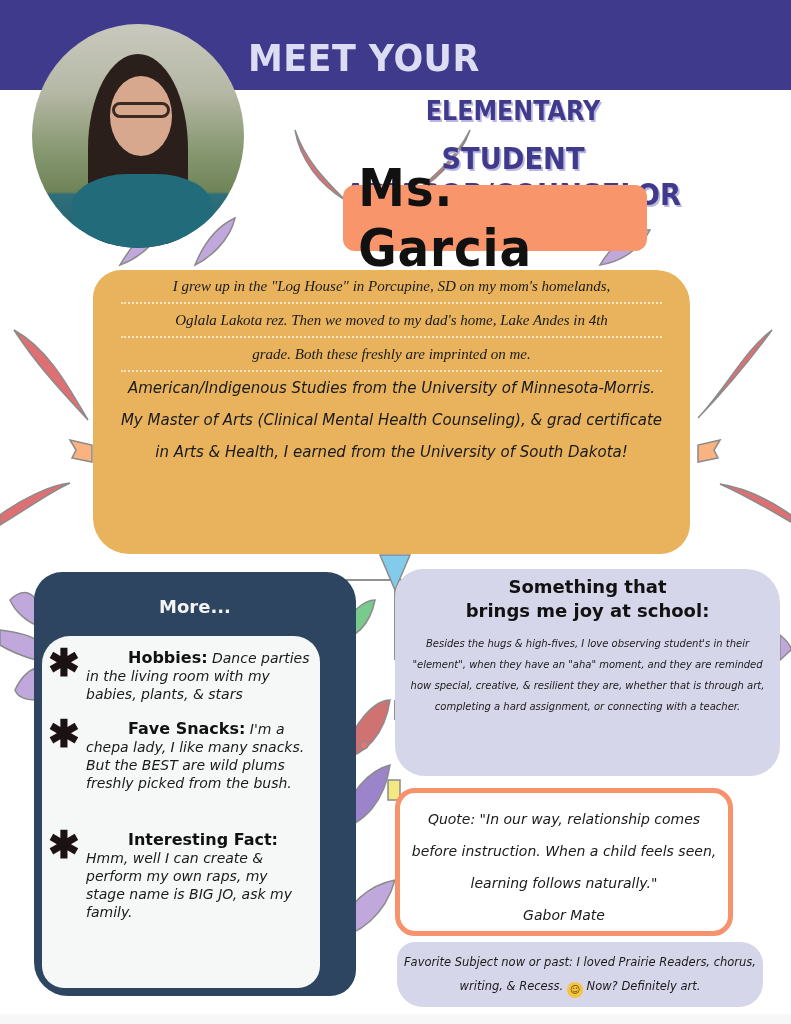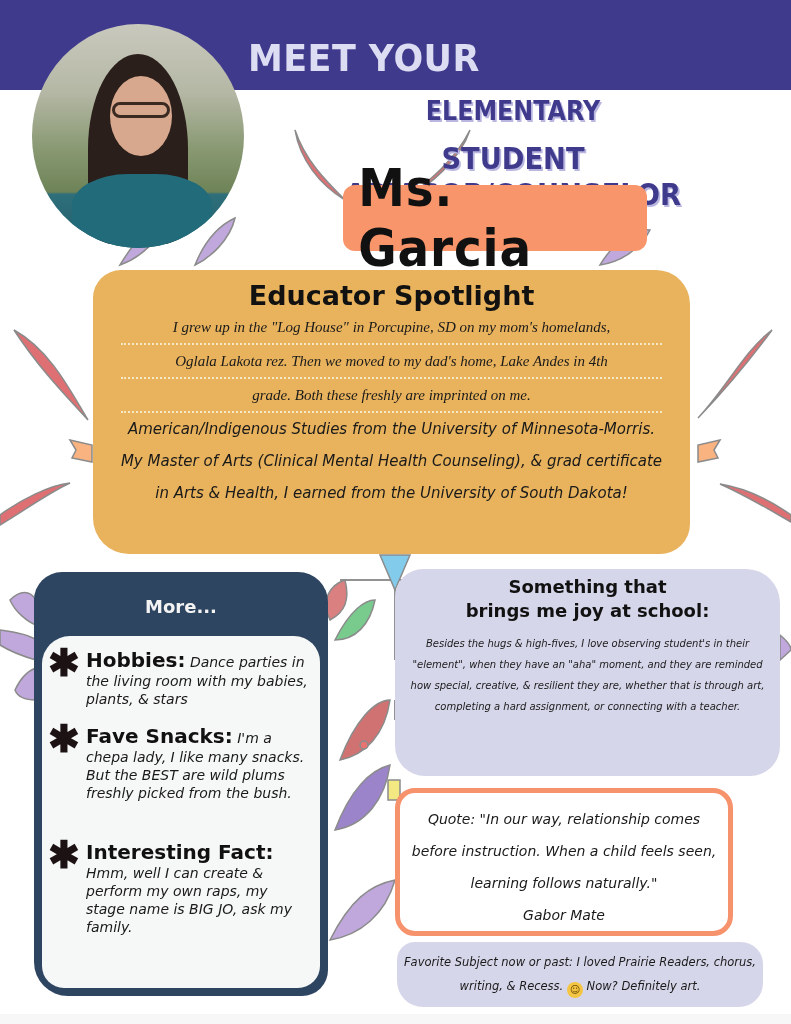--- a/index.html
+++ b/index.html
@@ -26,26 +26,26 @@
   .name-box { position: absolute; left: 343px; top: 185px; width: 304px; height: 66px; background: #f8956a; border-radius: 12px; z-index: 3; display: flex; align-items: center; justify-content: center; }
   .name-box span { font-family: "DejaVu Sans", sans-serif; font-size: 52px; color: #111; font-weight: bold; letter-spacing: 1px; transform: scaleX(0.9); }
 
   .spotlight { position: absolute; left: 93px; top: 270px; width: 597px; height: 284px; background: #e9b35d; border-radius: 28px 34px 30px 36px; z-index: 3; text-align: center; }
   .spot-title { margin-top: 10px; font-family: "DejaVu Sans", sans-serif; font-size: 27px; font-weight: bold; color: #111; }
   .spot-line { font-family: "DejaVu Sans", sans-serif; font-style: italic; font-size: 15px; color: #1a1a1a; line-height: 32px; }
   .spot-line.dotted { border-bottom: 2px dotted #f7e9c5; margin: 0 28px; font-family: Liberation Serif, serif; }
   .edu-label { font-style: normal; font-weight: 900; font-size: 17px; margin-right: 18px; letter-spacing: 0.5px; }
   .spot-para { padding: 0 10px; }
 
-  .more-card { position: absolute; left: 34px; top: 572px; width: 294px; height: 424px; background: #2d4560; border-radius: 28px 30px 26px 34px; z-index: 3; }
+  .more-card { position: absolute; left: 34px; top: 572px; width: 322px; height: 424px; background: #2d4560; border-radius: 28px 30px 26px 34px; z-index: 3; }
   .more-title { text-align: center; color: #f3f3f3; font-family: "DejaVu Sans", sans-serif; font-weight: bold; font-size: 18px; margin-top: 24px; }
   .more-inner { position: absolute; left: 8px; top: 64px; width: 278px; height: 352px; background: #f6f7f7; border-radius: 28px 26px 22px 22px; padding: 12px 10px 0 4px; }
   .more-item { position: relative; padding-left: 40px; margin-bottom: 16px; }
   .more-item .star { position: absolute; left: 2px; top: -4px; font-size: 38px; color: #1d1213; font-weight: bold; line-height: 1; }
-  .more-item .label { font-family: "DejaVu Sans", sans-serif; font-weight: bold; font-size: 20px; color: #111; }
+  .more-item .label { font-family: "DejaVu Sans", sans-serif; font-weight: bold; font-size: 16px; color: #111; margin-left: 42px; }
   .more-item .text { font-family: "DejaVu Sans", sans-serif; font-style: italic; font-size: 14px; color: #1a1a1a; line-height: 17px; }
   .more-item.gap { margin-top: 38px; }
 
   .joy-card { position: absolute; left: 395px; top: 569px; width: 385px; height: 207px; background: #d6d6ea; border-radius: 28px 34px 30px 30px; z-index: 3; text-align: center; padding-top: 6px; }
   .joy-title { font-family: "DejaVu Sans", sans-serif; font-weight: bold; font-size: 18px; color: #111; line-height: 24px; }
   .joy-text { margin-top: 10px; font-family: "DejaVu Sans", sans-serif; font-style: italic; font-size: 10px; line-height: 21px; color: #1a1a1a; padding: 0 14px; }
 
   .quote-card { position: absolute; left: 395px; top: 788px; width: 338px; height: 148px; background: #ffffff; border: 5px solid #f6926c; border-radius: 20px; z-index: 3; text-align: center; padding-top: 10px; }
   .quote-text { font-family: "DejaVu Sans", sans-serif; font-style: italic; font-size: 14px; line-height: 32px; color: #1a1a1a; padding: 0 10px; }
 
@@ -109,21 +109,20 @@
 </div>
 
 <div class="subtitle sub1">ELEMENTARY</div>
 <div class="subtitle sub2">STUDENT ADVISOR/COUNSELOR</div>
 
 <div class="name-box">
   <span>Ms. Garcia</span>
 </div>
 
 <div class="spotlight">
-  <div class="spot-title">Educator Spotlight</div>
   <div class="spot-line dotted">I grew up in the "Log House" in Porcupine, SD on my mom's homelands,</div>
   <div class="spot-line dotted">Oglala Lakota rez. Then we moved to my dad's home, Lake Andes in 4th</div>
   <div class="spot-line dotted">grade. Both these freshly are imprinted on me.</div>
   <div class="spot-line spot-para">American/Indigenous Studies from the University of Minnesota-Morris.</div>
   <div class="spot-line spot-para">My Master of Arts (Clinical Mental Health Counseling), &amp; grad certificate</div>
   <div class="spot-line spot-para">in Arts &amp; Health, I earned from the University of South Dakota!</div>
 </div>
 
 <div class="more-card">
   <div class="more-title">More...</div>

